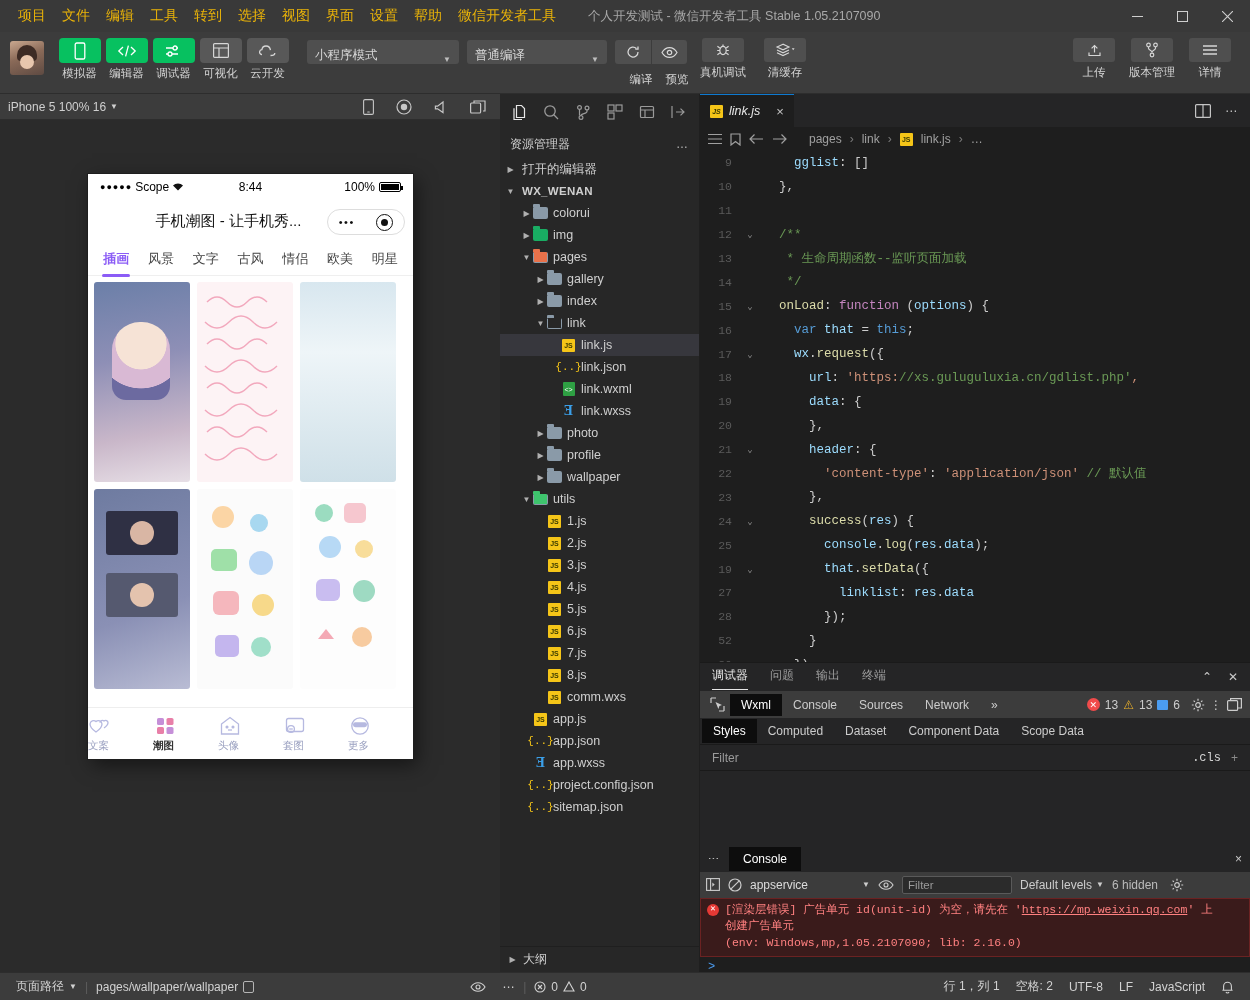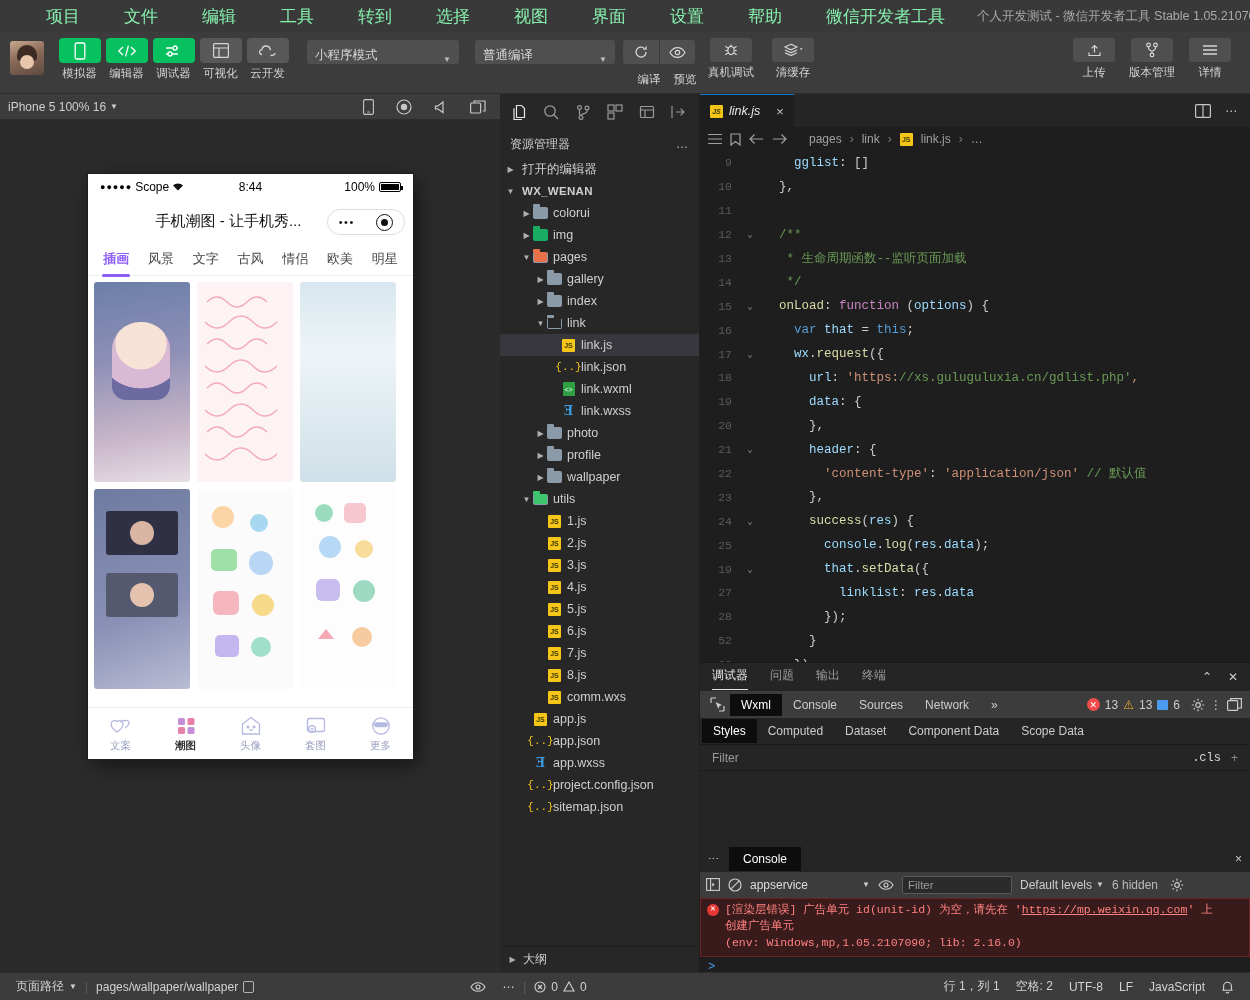--- a/index.html
+++ b/index.html
@@ -13,21 +13,21 @@
   }
   .app { position: relative; width: 1250px; height: 1000px; display: flex; flex-direction: column; }
 
   
   .titlebar {
     height: 32px; background: #393939; display: flex; align-items: center;
     flex: 0 0 32px; position: relative;
   }
   .menu { display: flex; align-items: center; padding-left: 10px; gap: 0px; }
   .menu-item {
-    padding: 4px 8px; font-size: 17px; color: #86efac; white-space: nowrap; cursor: default; margin-left: 28px;
+    padding: 4px 8px; font-size: 14px; color: #eab308; white-space: nowrap; cursor: default;
   }
   .title-text {
     font-size: 12.5px; color: #a8a8a8; margin-left: 24px; white-space: nowrap;
   }
   .win-ctrl { margin-left: auto; display: flex; height: 32px; }
   .win-btn { width: 45px; height: 32px; display: flex; align-items: center; justify-content: center; color: #cfcfcf; }
 
   
   .toolbar {
     height: 62px; background: #3c3c3c; display: flex; align-items: flex-start;
@@ -58,21 +58,21 @@
   .tb-ico.green { background: #07c160; }
   .tb-ico.grey { background: #585858; }
   .tb-lbl { font-size: 11.5px; color: #d4d4d4; margin-top: 3px; white-space: nowrap; }
 
   .tb-select {
     width: 152px; height: 24px; background: #4f4f4f; border-radius: 3px; margin: 2px 0 0 16px;
     display: flex; align-items: flex-end; padding: 0 8px; color: #d8d8d8; font-size: 12.5px;
     position: relative;
   }
   .tb-select .caret { margin-left: auto; font-size: 8px; color: #bdbdbd; }
-  .tb-select.narrow { width: 140px; margin-left: 16px; }
+  .tb-select.narrow { width: 140px; margin-left: 8px; }
 
   .tb-iconbtn {
     width: 36px; height: 24px; background: #4f4f4f; display: flex; align-items: center;
     justify-content: center; color: #d6d6d6;
   }
   .tb-pair { display: flex; margin: 2px 0 0 8px; border-radius: 3px; overflow: hidden; }
   .tb-pair .tb-iconbtn + .tb-iconbtn { border-left: 1px solid #3c3c3c; }
   .under-lbls { display: flex; position: absolute; top: 34px; }
   .under-lbl { font-size: 11.5px; color: #d4d4d4; text-align: center; }
 
@@ -137,21 +137,21 @@
   .c1:after{content:"";position:absolute;left:18px;top:40px;width:58px;height:78px;border-radius:28px 28px 14px 14px;
     background:radial-gradient(circle at 50% 28%, #f6e3d6 0 40%, #d9b9d4 41% 70%, #6c6aa0 71% 100%);}
   .c2 { background:#fdf3f5; }
   .c3 { background:linear-gradient(180deg,#d8e7ef 0%, #eef5f8 35%, #cfe0e8 100%); }
   .c4 { background:linear-gradient(160deg,#6e7ba0 0%, #8a90b5 60%, #b9bcd4 100%); }
   .c5 { background:#fbfbfb; }
   .c6 { background:#fdfdfd; }
   .ph-tabbar {
     height:52px; background:#fff; border-top:1px solid #eee; display:flex; align-items:center;
   }
-  .tbitem { flex:1; display:flex; flex-direction:column; align-items:center; gap:2px; }
+  .tbitem { flex:1; display:flex; flex-direction:column; align-items:flex-start; gap:2px; }
   .tbitem .ic { width:24px;height:22px; }
   .tbitem .lb { font-size:10.5px; color:#9aa0c0; }
   .tbitem.active .lb { color:#333; font-weight:bold; }
 
   
   .explorer { width:200px; background:#272727; display:flex; flex-direction:column; flex:0 0 200px; border-right:1px solid #1f1f1f;}
   .exp-acts { height:36px; display:flex; align-items:center; gap:0; padding:0 4px; background:#272727; }
   .exp-act { width:33px; height:34px; display:flex; align-items:center; justify-content:center; color:#9a9a9a; }
   .exp-act.sel { color:#e8e8e8; box-shadow: inset 2px 0 0 transparent; }
   .exp-title { height:28px; display:flex; align-items:center; padding:0 10px; font-size:12px; color:#cfcfcf;}

